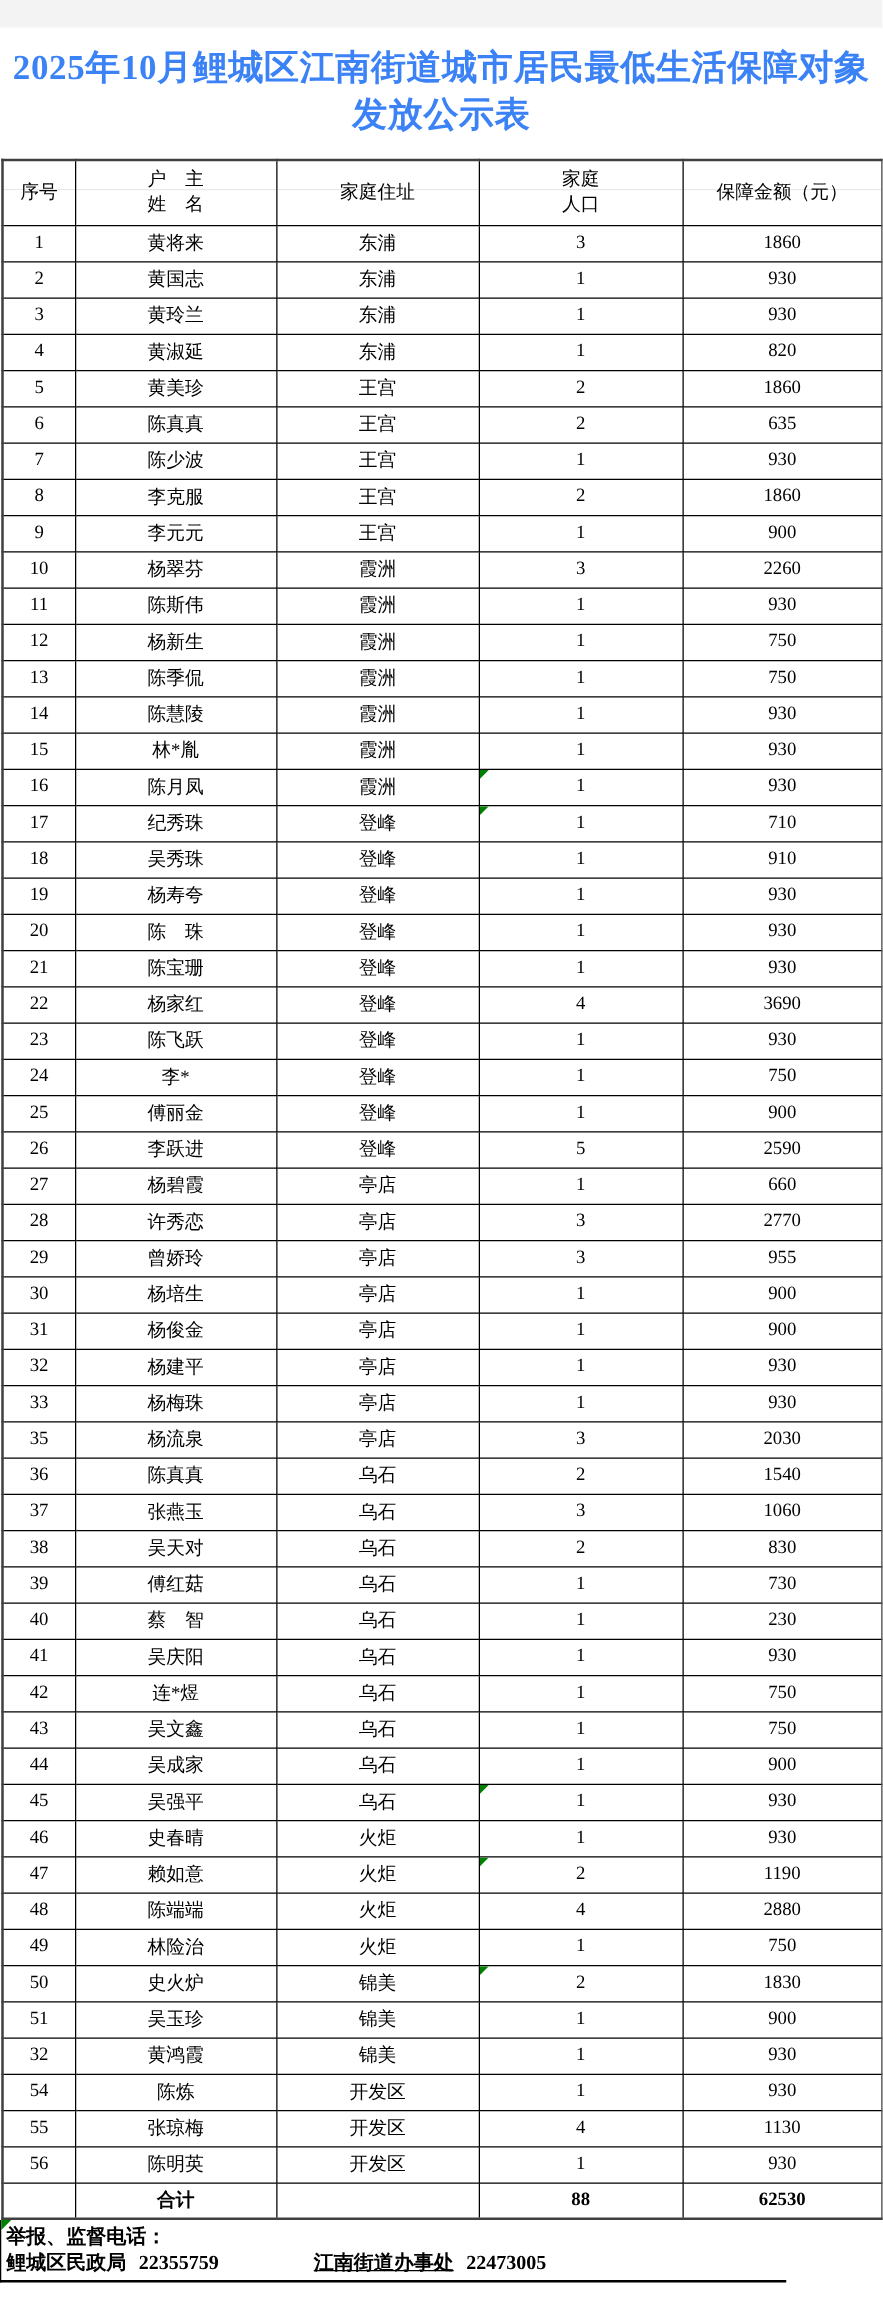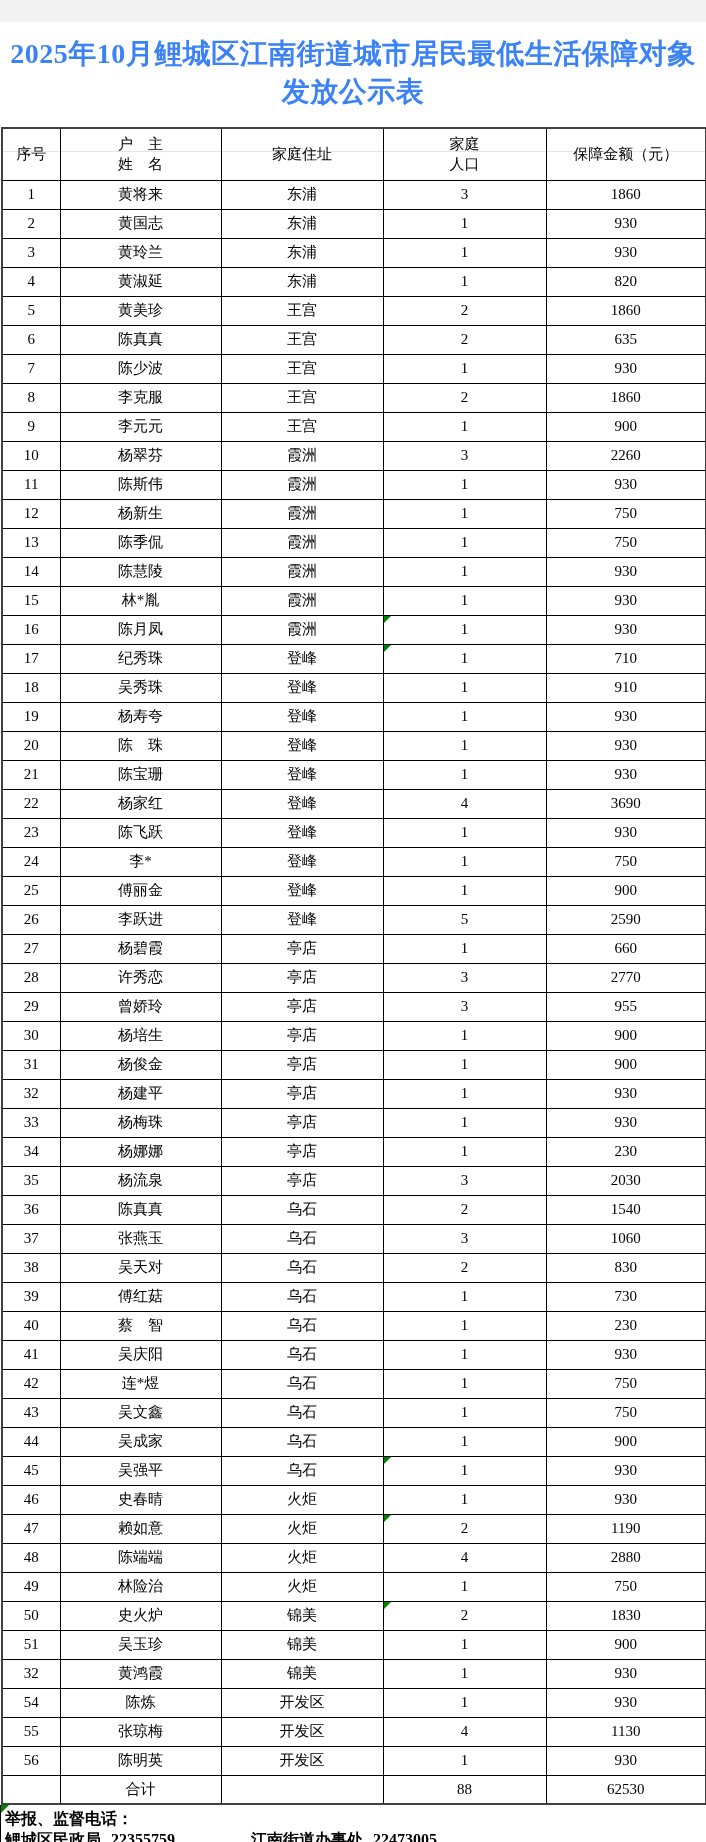--- a/index.html
+++ b/index.html
@@ -24,21 +24,21 @@
     overflow:hidden;
     white-space:nowrap;
   }
   table.notice thead tr{height:52px;}
   table.notice th{
     background:linear-gradient(to bottom,#ffffff 22px,#e4e4e4 22px,#e4e4e4 23px,#ffffff 23px);
     line-height:20px;
   }
   table.notice tbody tr{height:29px;}
   table.notice tfoot tr{height:29px;}
-  table.notice tfoot td{font-weight:normal;}
+  table.notice tfoot td{font-weight:bold;}
   td.marker{position:relative;}
   td.marker::before{
     content:"";position:absolute;top:0;left:0;width:0;height:0;
     border-top:7px solid var(--marker-green,#008000);
     border-right:7px solid transparent;
   }
   .footer-box{
     position:relative;
     width:629px;height:50px;
     border-left:1px solid #000;
@@ -312,27 +312,20 @@
           <td>930</td>
         </tr>
         <tr>
           <td>33</td>
           <td>杨梅珠</td>
           <td>亭店</td>
           <td>1</td>
           <td>930</td>
         </tr>
         <tr>
-          <td>34</td>
-          <td>杨娜娜</td>
-          <td>亭店</td>
-          <td>1</td>
-          <td>230</td>
-        </tr>
-        <tr>
           <td>35</td>
           <td>杨流泉</td>
           <td>亭店</td>
           <td>3</td>
           <td>2030</td>
         </tr>
         <tr>
           <td>36</td>
           <td>陈真真</td>
           <td>乌石</td>

